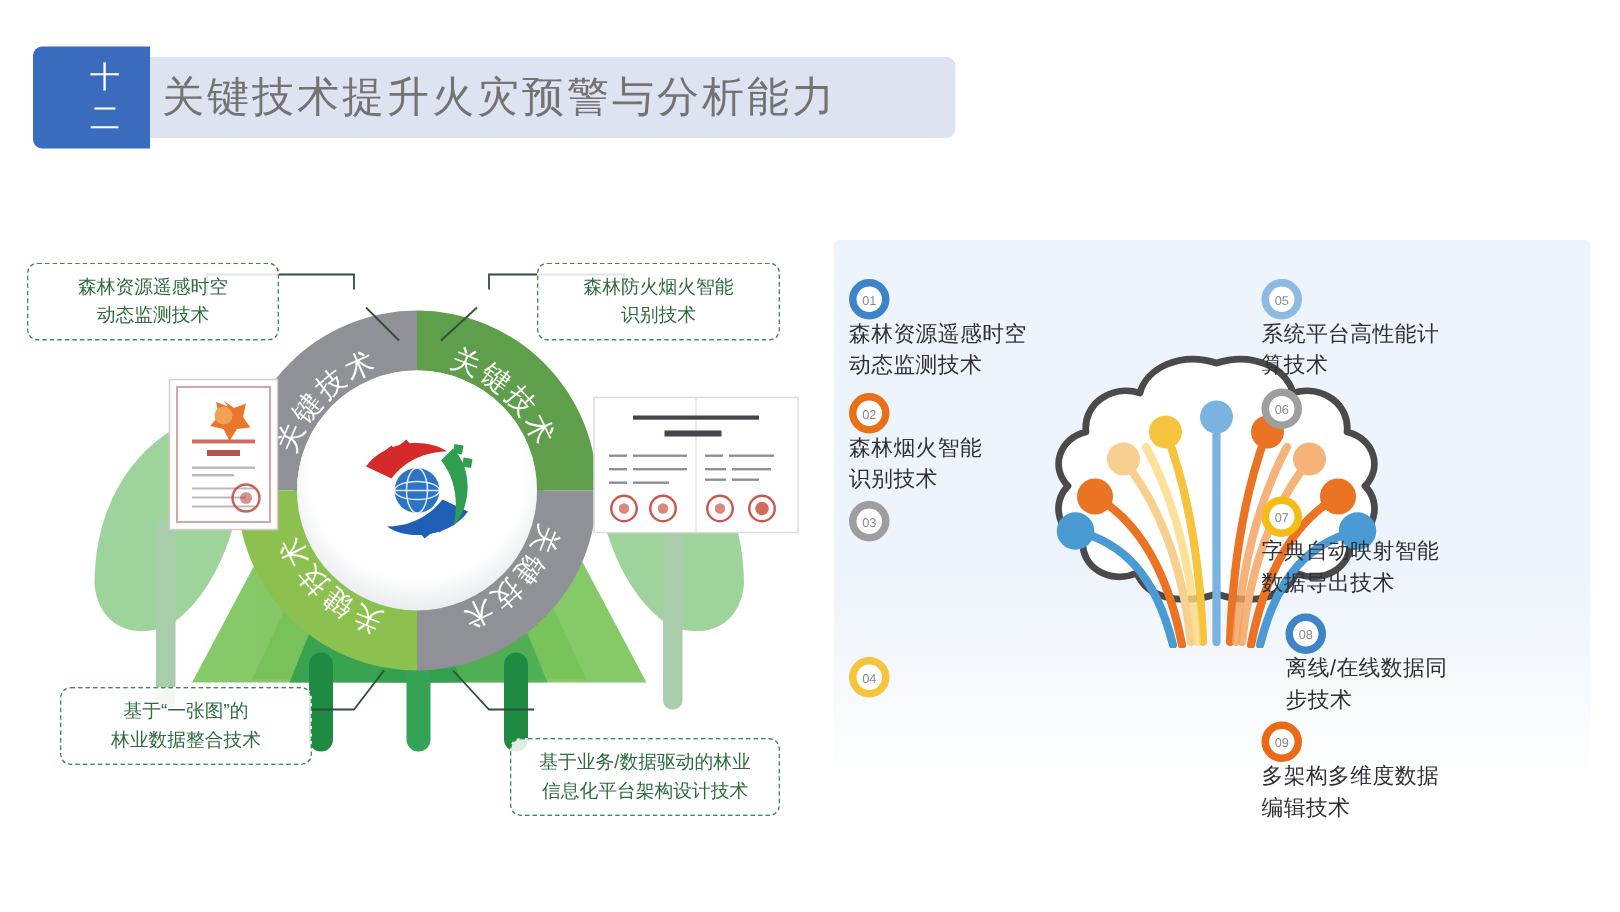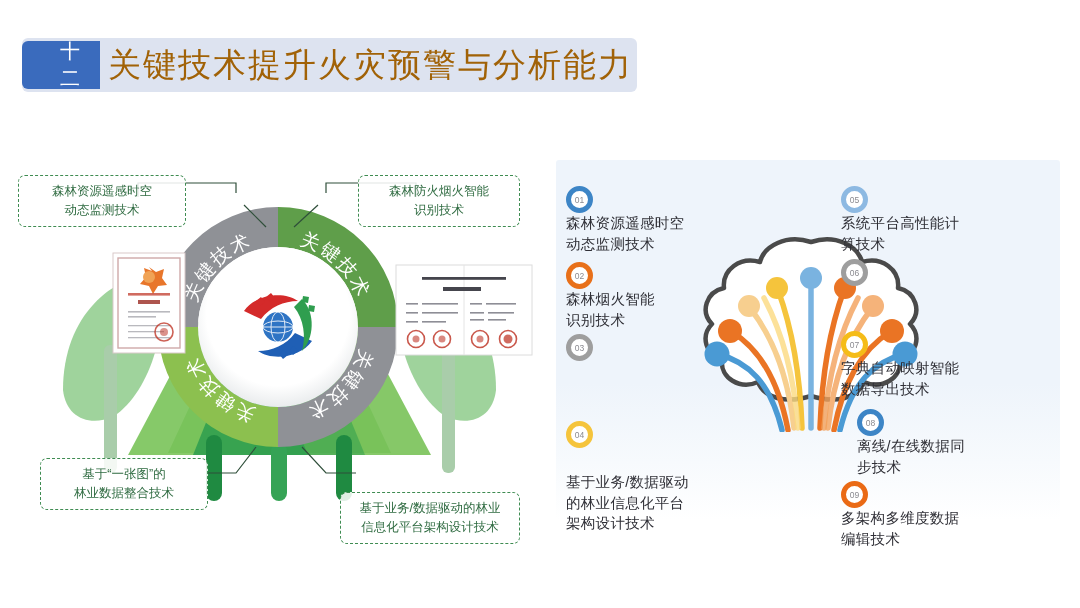--- a/index.html
+++ b/index.html
@@ -13,29 +13,29 @@
 
   
   .title-bar {
     position: absolute; left: 22px; top: 38px;
     width: 615px; height: 54px;
     background: #dde3f0;
     border-radius: 6px;
     display: flex; align-items: center;
   }
   .title-badge {
-    width: 78px; height: 48px;
+    width: 78px; height: 68px;
     background: #3a6bbd;
     border-radius: 6px 0 0 6px;
     display: flex; align-items: center; justify-content: center;
     color: #ffffff; font-size: 20px; letter-spacing: 3px; padding-left: 38px;
   }
   .title-text {
     flex: 1; padding-left: 8px;
-    color: #a16207; font-size: 33px; letter-spacing: 2px;
+    color: #737373; font-size: 28px; letter-spacing: 2px;
     white-space: nowrap;
   }
 
   
   .left-figure { position: absolute; left: 18px; top: 155px; width: 520px; height: 355px; }
   .left-figure svg { display: block; }
 
   .callout {
     position: absolute;
     border: 1.6px dashed #3f8c52;
@@ -289,25 +289,22 @@
 动态监测技术</div>
         </div>
         <div class="tech-item" style="top: 88px; left: 0px; width: 100%;">
           <div class="badge" style="border-color: rgb(232, 112, 26);">02</div>
           <div class="tech-label">森林烟火智能
 识别技术</div>
         </div>
         <div class="tech-item" style="top: 160px; left: 0px; width: 100%;">
           <div class="badge" style="border-color: rgb(158, 158, 158);">03</div>
         </div>
-        <div class="tech-item" style="top: 247px; left: 0px; width: 100%; gap: 24px;">
+        <div class="tech-item" style="top: 264px; left: 0px; width: 100%;">
           <div class="badge" style="border-color: rgb(245, 196, 60);">04</div>
-          <div class="tech-label">基于业务/数据驱动
-的林业信息化平台
-架构设计技术</div>
         </div>
       </div>
     <div class="tech-col col-right">
         <div class="tech-item" style="top: 12px; left: 0px; width: 100%;">
           <div class="badge" style="border-color: rgb(141, 185, 226);">05</div>
           <div class="tech-label">系统平台高性能计
 算技术</div>
         </div>
         <div class="tech-item" style="top: 85px; left: 0px; width: 100%;">
           <div class="badge" style="border-color: rgb(158, 158, 158);">06</div>

